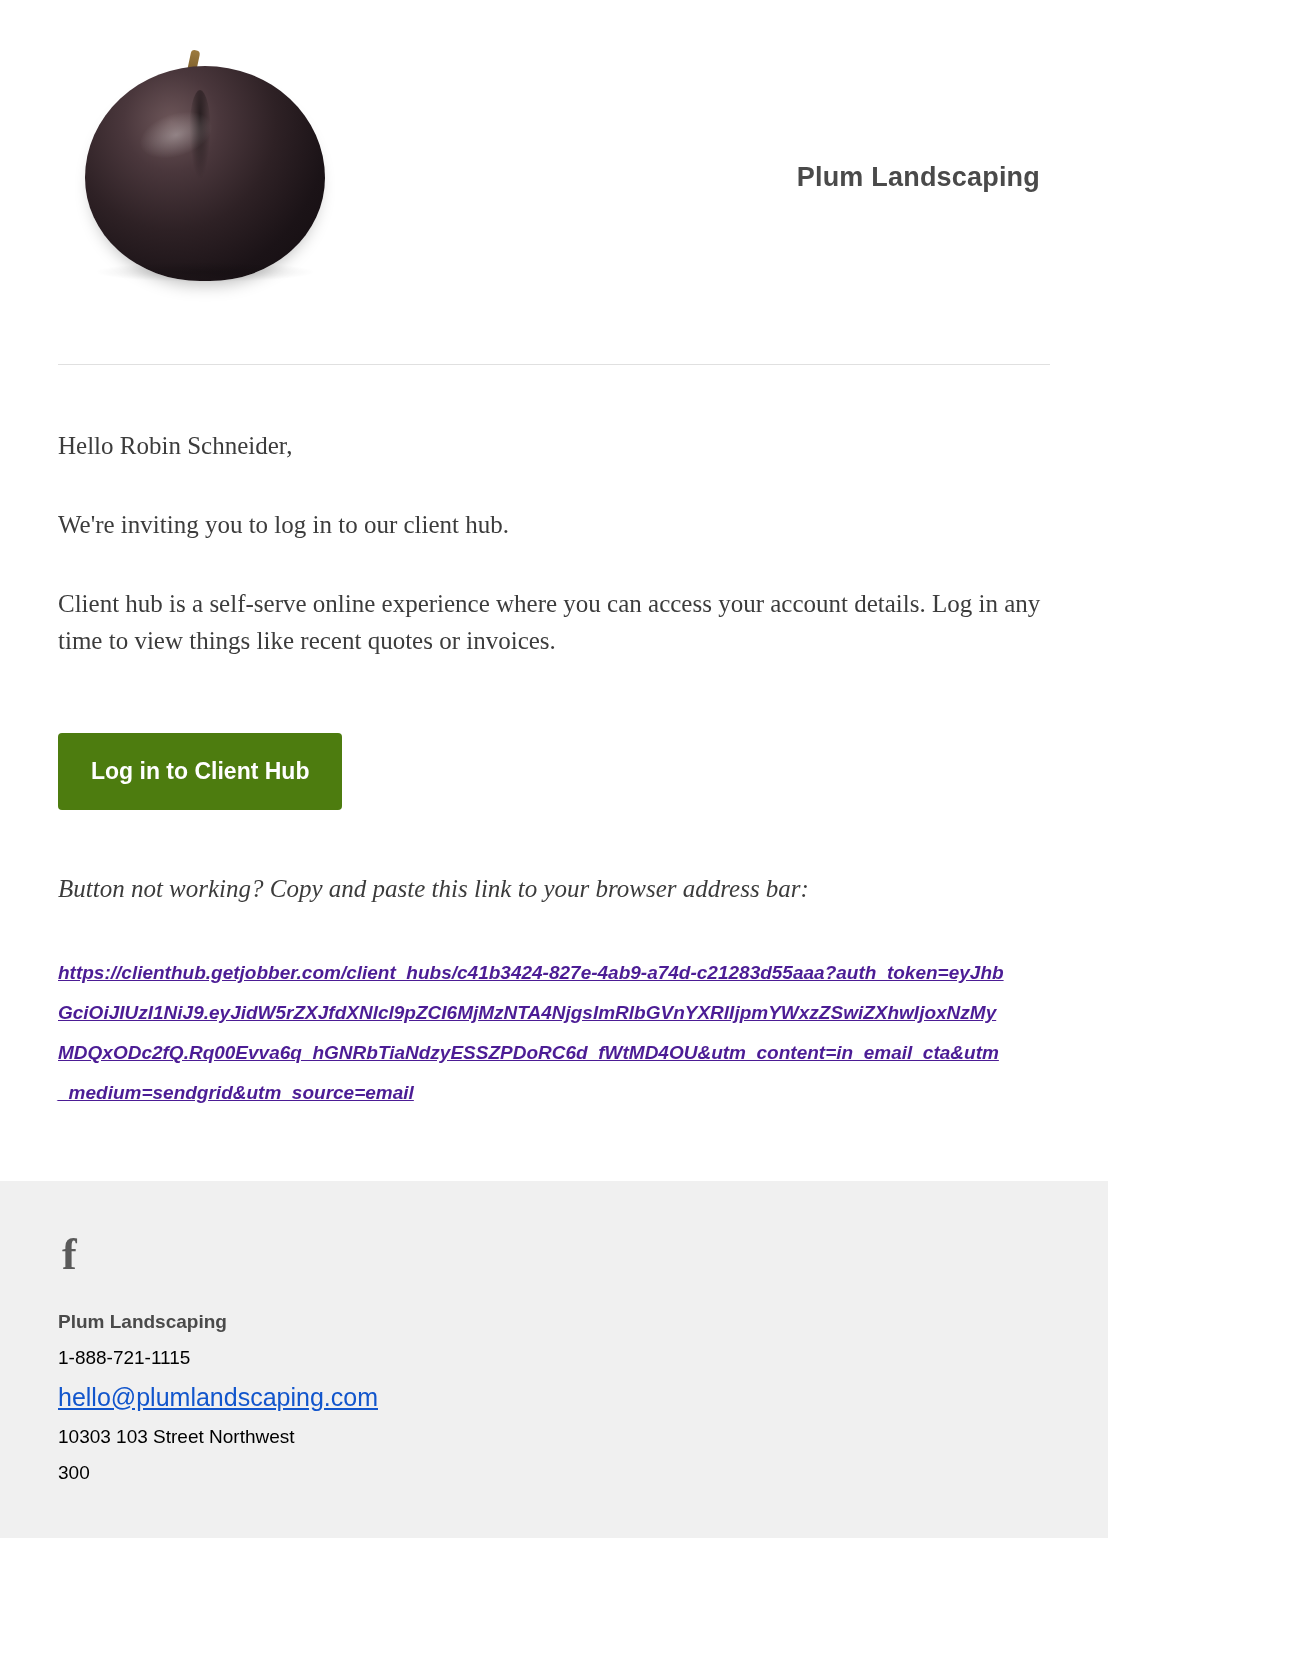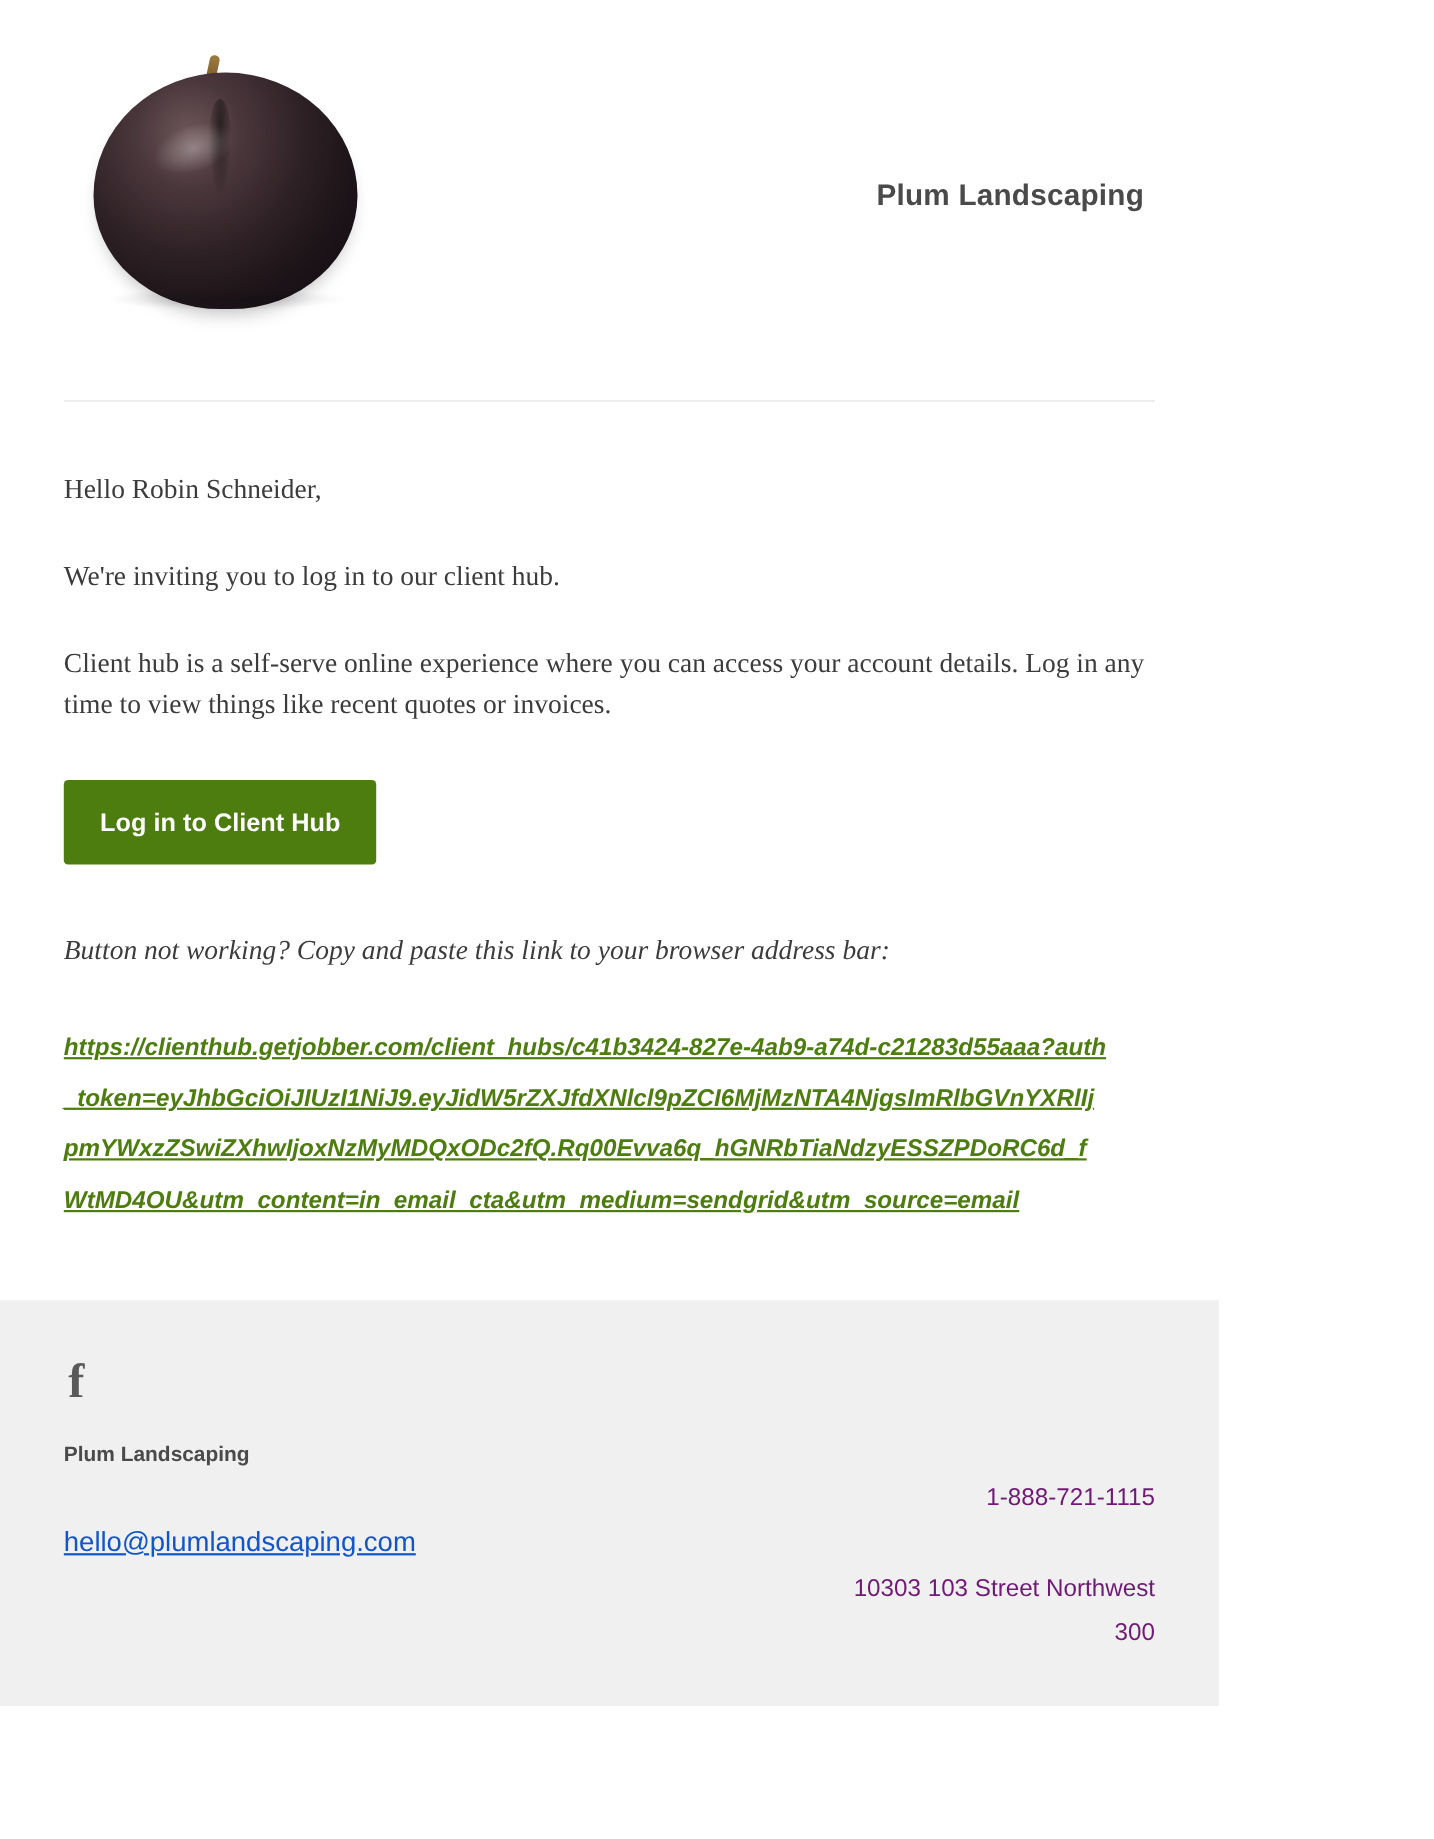--- a/index.html
+++ b/index.html
@@ -117,21 +117,21 @@
     margin: 0 0 46px 0;
     font-size: 25px;
     line-height: 1.48;
     color: #3c3c3c;
     font-family: Liberation Serif, serif;
   }
   .message p.tight {
     margin-bottom: 42px;
   }
   .message p.para {
-    margin-bottom: 50px;
+    margin-bottom: 74px;
   }
 
   .cta {
     display: inline-block;
     background: #4d7c0f;
     color: #ffffff;
     font-size: 23px;
     font-weight: bold;
     text-decoration: none;
     padding: 27px 33px;
@@ -143,25 +143,25 @@
     margin-top: 60px;
   }
   .fallback-note {
     font-size: 19px;
     font-style: italic;
     color: #8d8d8d;
     margin: 0 0 18px 0;
   }
   .fallback-link {
     display: block;
-    font-size: 22px;
+    font-size: 19px;
     font-style: italic;
     font-weight: 600;
     line-height: 2.1;
-    color: #4d7c0f;
+    color: #4c1d95;
     text-decoration: underline;
     word-break: break-all;
     max-width: 950px;
   }
 
   
   .footer {
     margin-top: 68px;
     background: #f0f0f0;
     padding: 52px 58px 40px 58px;
@@ -180,24 +180,23 @@
     display: inline-block;
     padding-left: 4px;
   }
   .footer-company {
     font-size: 19px;
     font-weight: bold;
     color: #4a4a4a;
     margin-bottom: 14px;
   }
   .footer-line {
-    font-size: 22px;
-    color: #701a75;
+    font-size: 19px;
+    color: #000000;
     margin-bottom: 14px;
-    text-align: right;
   }
   .footer-email {
     font-size: 25px;
     color: #1155cc;
     text-decoration: underline;
     display: inline-block;
     margin-bottom: 14px;
   }
 </style>
 </head>

